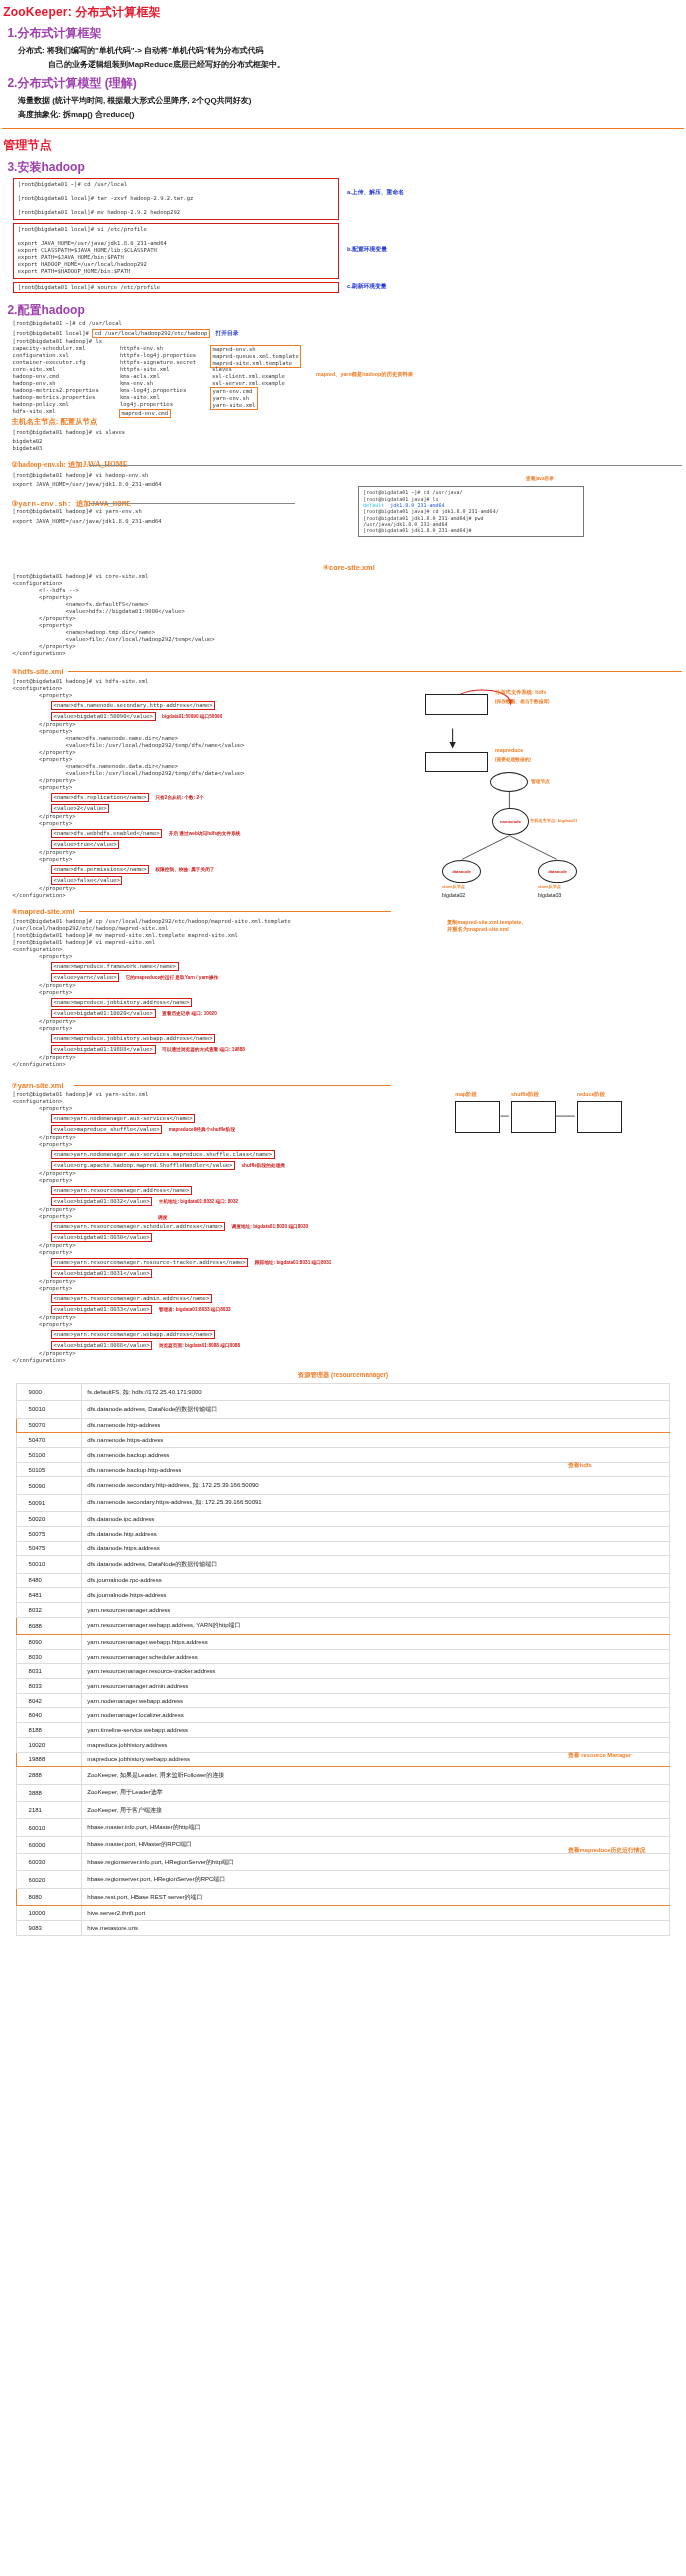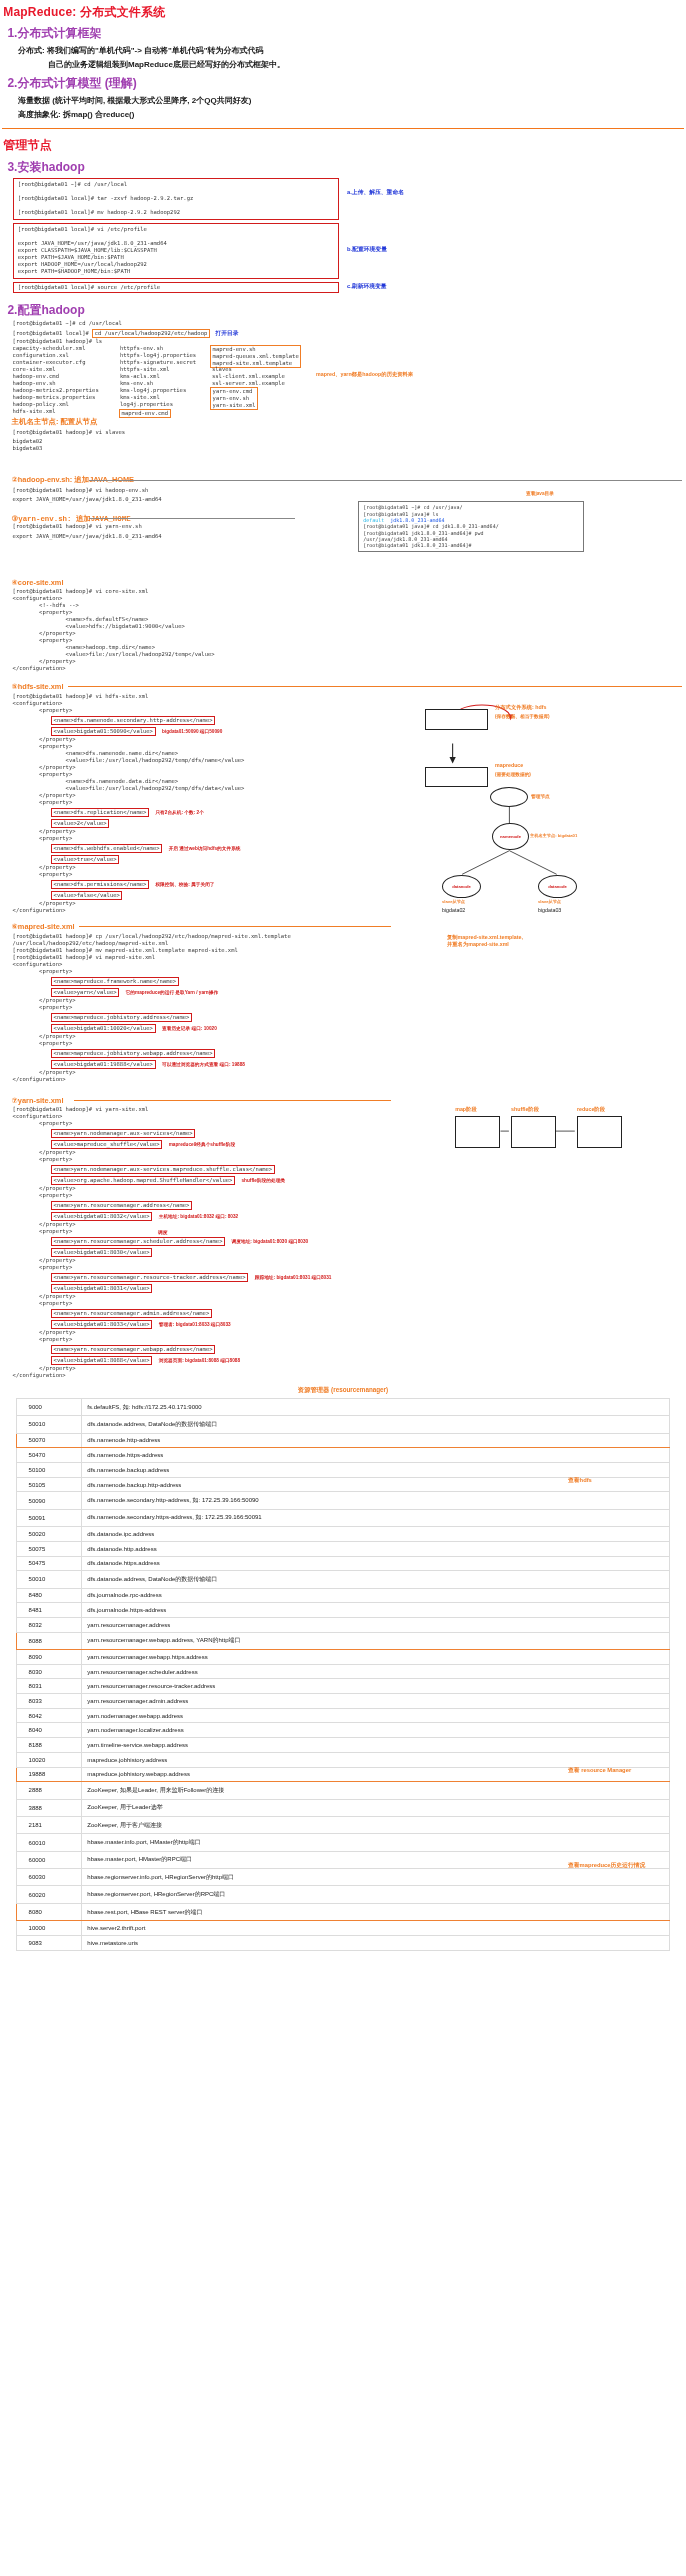--- a/index.html
+++ b/index.html
@@ -139,21 +139,21 @@
   .tbl-wrap { position: relative; }
   .tbl-note {
     position:absolute; color:#f07d26; font-size:5.8px; font-weight:bold;
   }
 </style>
 </head>
 <body>
 
 <div class="page">
 
-  <div class="title-red">MapReduce: 分布式文件系统</div>
+  <div class="title-red">ZooKeeper: 分布式计算框架</div>
   <div class="h-purple">1.分布式计算框架</div>
   <div class="body-line">分布式: 将我们编写的"单机代码"-&gt; 自动将"单机代码"转为分布式代码</div>
   <div class="body-line indent2">自己的业务逻辑组装到MapReduce底层已经写好的分布式框架中。</div>
   <div class="h-purple">2.分布式计算模型 (理解)</div>
   <div class="body-line">海量数据 (统计平均时间, 根据最大形式公里降序, 2个QQ共同好友)</div>
   <div class="body-line">高度抽象化: 拆map()    合reduce()</div>
 
   <hr class="hr-orange">
 
   <div class="title-red">管理节点</div>
@@ -224,21 +224,21 @@
 yarn-env.sh
 yarn-site.xml</div>
     <div class="note-orange" style="left:316px; top:26px;">mapred、yarn都是hadoop的历史资料来</div>
   </div>
 
   <div class="h-orange"><span>主机名主节点: 配置从节点</span></div>
   <div class="term blk">[root@bigdata01 hadoop]# vi slaves</div>
   <div class="term blk" style="padding-top:2.1px;">bigdata02
 bigdata03</div>
 
-  <div class="h-orange grayrule" style="margin-top:20px;">
+  <div class="h-orange grayrule" style="margin-top:5px;font-family:Liberation Serif, serif;">
     <span>②hadoop-env.sh: 追加JAVA_HOME</span>
     <span class="rule"></span>
   </div>
   <div class="term blk">[root@bigdata01 hadoop]# vi hadoop-env.sh</div>
   <div class="term blk" style="padding-top:2.1px;">export JAVA_HOME=/usr/java/jdk1.8.0_231-amd64</div>
 
   <div class="row" style="height:59px; margin-top:7.4px;">
     <div class="h-orange grayrule" style="position:absolute; left:0; top:0; width:295px;font-family:Liberation Mono, monospace;">
       <span>③yarn-env.sh: 追加JAVA_HOME</span>
       <span class="rule" style="left:89px; right:0;"></span>
@@ -251,21 +251,21 @@
       <div class="term sm">[root@bigdata01 java]# ls</div>
       <div class="term sm"><span style="color:#21b7e8;">default</span>  <span style="color:#1a56e8;">jdk1.8.0_231-amd64</span></div>
       <div class="term sm">[root@bigdata01 java]# cd jdk1.8.0_231-amd64/</div>
       <div class="term sm">[root@bigdata01 jdk1.8.0_231-amd64]# pwd</div>
       <div class="term sm">/usr/java/jdk1.8.0_231-amd64</div>
       <div class="term sm">[root@bigdata01 jdk1.8.0_231-amd64]#</div>
     </div>
     <div class="note-orange" style="left:526px; top:-20px; font-size:4.7px;">查看java目录</div>
   </div>
 
-  <div class="h-orange" style="margin-top:5.3px;"><span>④core-site.xml</span></div>
+  <div class="h-orange" style="margin-top:5.3px;text-align:center;"><span>④core-site.xml</span></div>
   <div class="term blk">[root@bigdata01 hadoop]# vi core-site.xml
 &lt;configuration&gt;
         &lt;!--hdfs --&gt;
         &lt;property&gt;
                 &lt;name&gt;fs.defaultFS&lt;/name&gt;
                 &lt;value&gt;hdfs://bigdata01:9000&lt;/value&gt;
         &lt;/property&gt;
         &lt;property&gt;
                 &lt;name&gt;hadoop.tmp.dir&lt;/name&gt;
                 &lt;value&gt;file:/usr/local/hadoop292/temp&lt;/value&gt;

